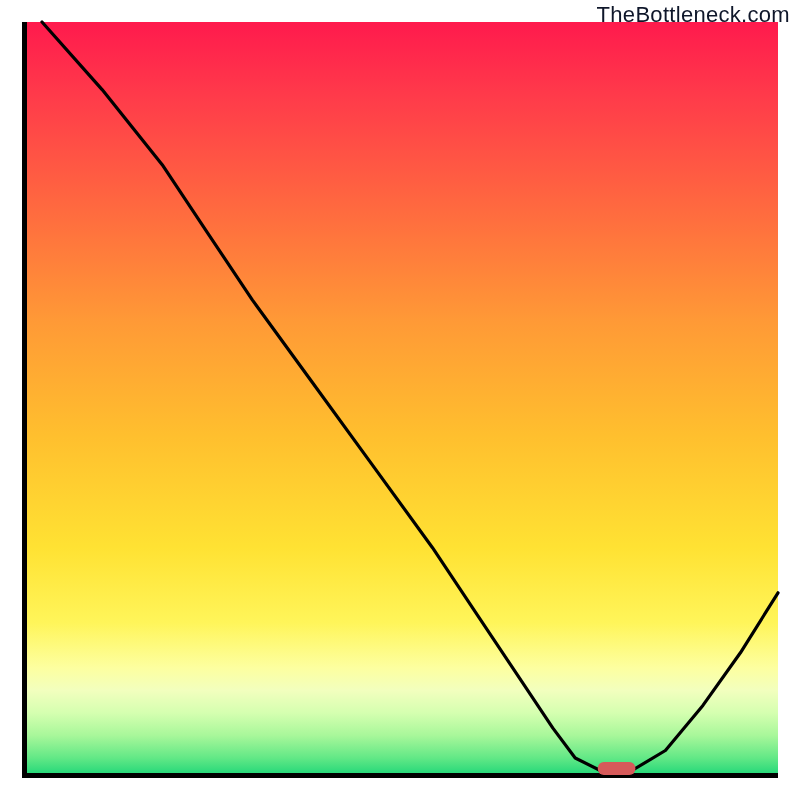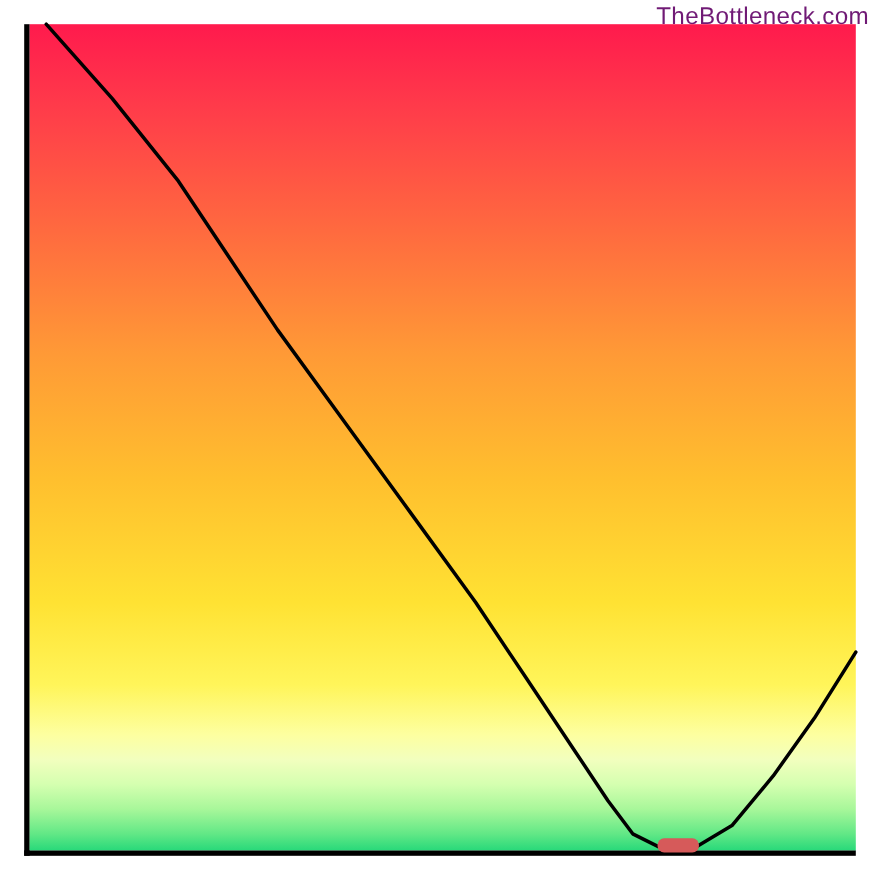--- a/index.html
+++ b/index.html
@@ -10,21 +10,21 @@
     background: #ffffff;
     position: relative;
     font-family: Arial, Helvetica, sans-serif;
   }
   .watermark {
     position: absolute;
     top: 2px;
     right: 10px;
     font-size: 22px;
     font-weight: 500;
-    color: #701a75;
+    color: #0f172a;
     letter-spacing: 0.3px;
   }
   .plot-frame {
     position: absolute;
     left: 22px;
     top: 22px;
     width: 756px;
     height: 756px;
     border-left: 5px solid #000;
     border-bottom: 5px solid #000;

